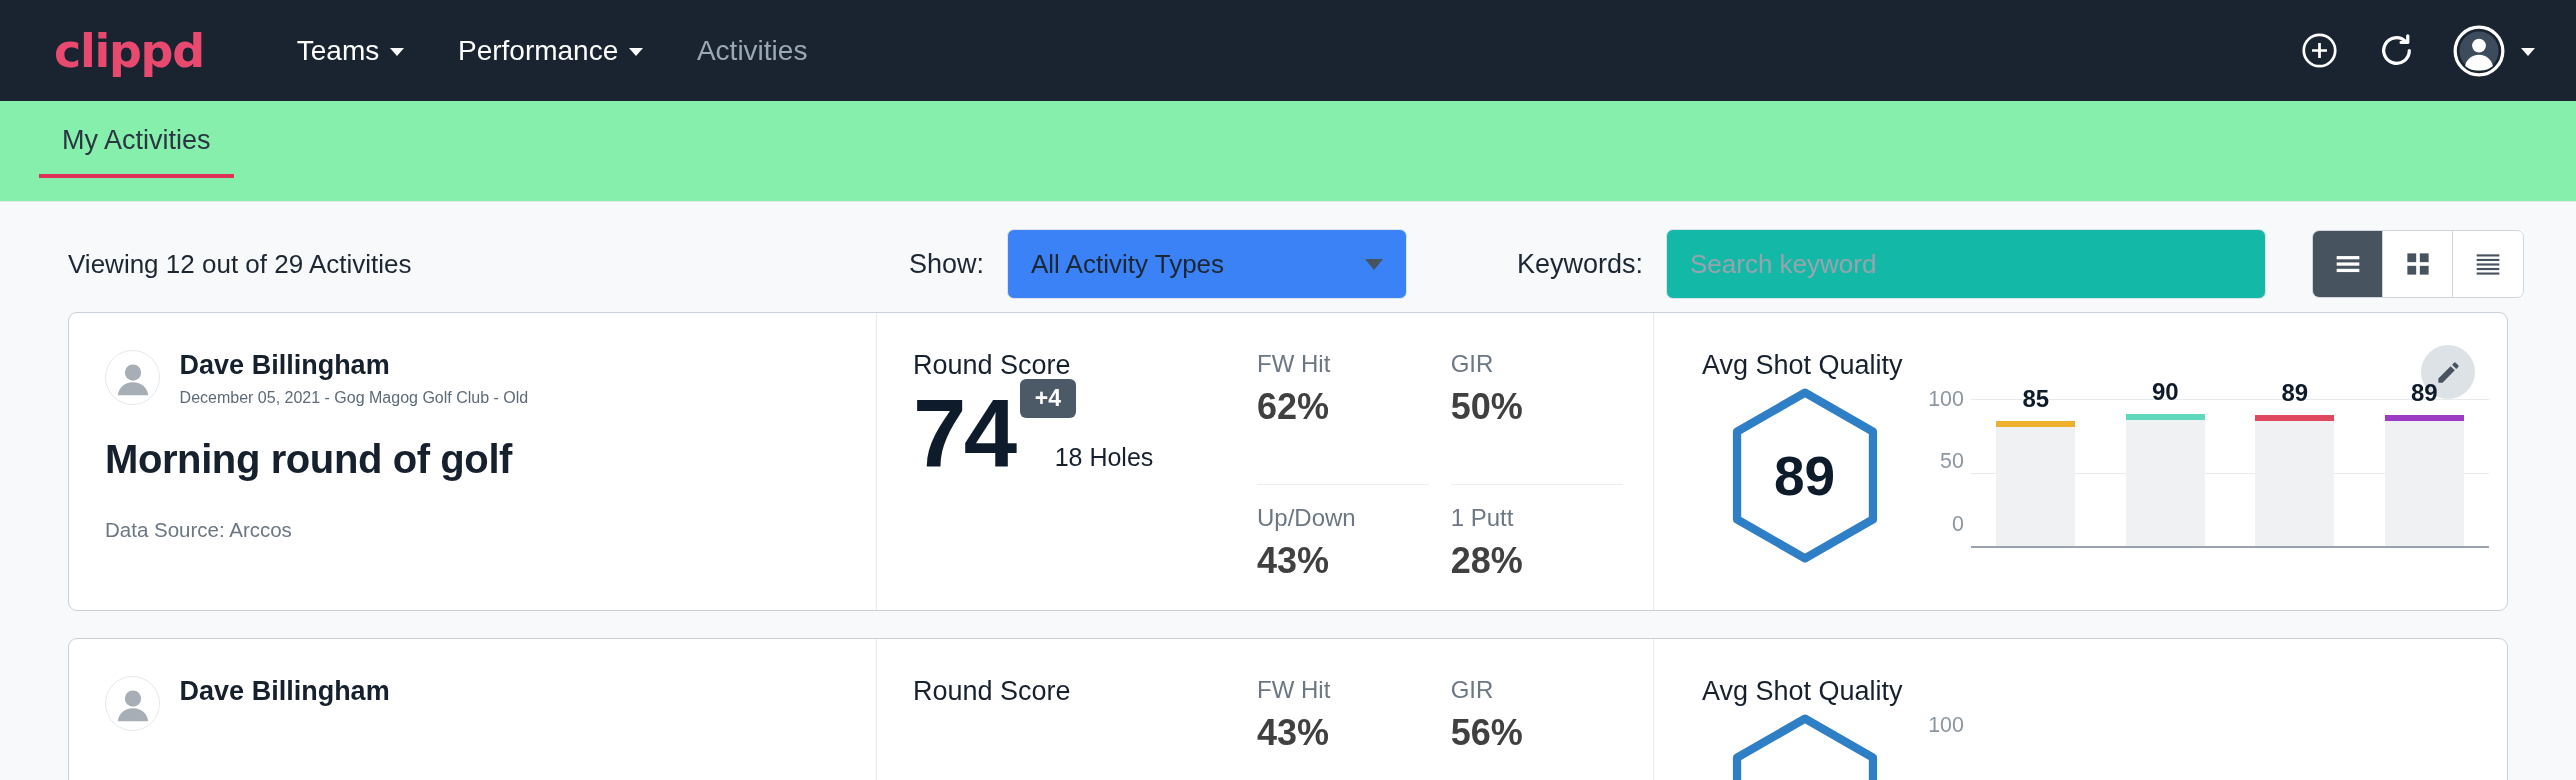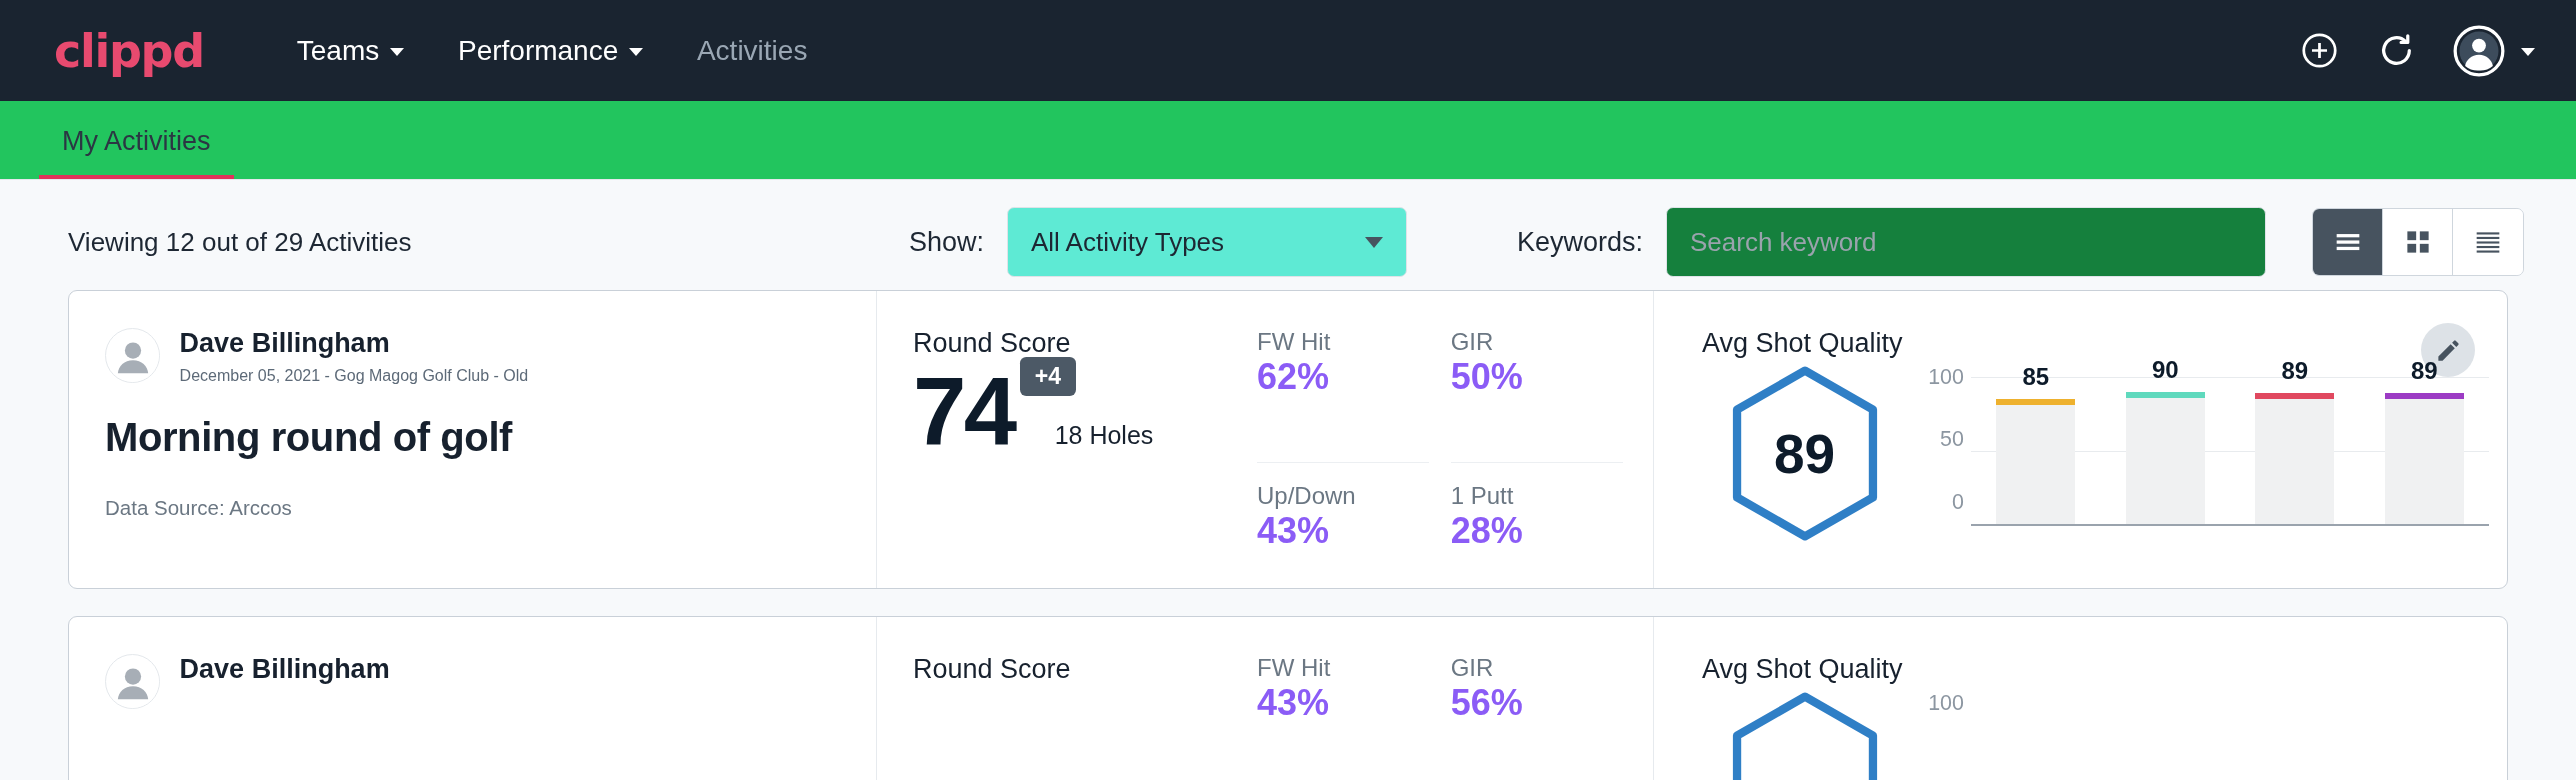--- a/index.html
+++ b/index.html
@@ -49,24 +49,24 @@
     margin-left: auto;
     display: flex;
     align-items: center;
     gap: 36px;
   }
   .icon-btn { cursor: pointer; display: flex; align-items: center; justify-content: center; }
   .avatar-wrap { display: flex; align-items: center; gap: 16px; cursor: pointer; }
 
   
   .tabbar {
-    height: 79px;
-    background: #22c55e;
-    display: flex;
-    align-items: flex-end;
+    height: 101px;
+    background: #86efac;
+    display: flex;
+    align-items: center;
     padding: 0 0 0 39px;
     border-bottom: 0.9px solid #e5e8ec;
   }
   .tab {
     font-size: 27px;
     color: #3d4a57;
     padding: 0 23px 18px 23px;
     border-bottom: 4.5px solid transparent;
     cursor: pointer;
   }
@@ -103,41 +103,41 @@
     gap: 0;
   }
   .lbl {
     font-size: 27px;
     color: #1d2733;
     margin-right: 23px;
     white-space: nowrap;
   }
   .select-box {
     width: 400px; height: 70px;
-    background: #5eead4;
+    background: #3b82f6;
     border: 0.9px solid #dfe3e8;
     border-radius: 7.1px;
     display: flex; align-items: center;
     padding: 0 23px;
     cursor: pointer;
     font-size: 26px;
     color: #1d2733;
     position: relative;
   }
   .select-box .sv { flex: 1; }
   .sel-chev {
     width: 0; height: 0;
     border-left: 9.8px solid transparent;
     border-right: 9.8px solid transparent;
     border-top: 11.6px solid #47535f;
   }
   .kw-wrap { display: flex; align-items: center; margin-left: 55px; }
   .search-input {
     width: 600px; height: 70px;
-    background: #15803d;
+    background: #14b8a6;
     border: 0.9px solid #dfe3e8;
     border-radius: 7.1px;
     padding: 0 23px;
     font-size: 26px;
     color: #1d2733;
     font-family: "Liberation Sans", sans-serif;
     outline: none;
   }
   .search-input::placeholder { color: #9aa3ad; }
 
@@ -239,21 +239,21 @@
     padding: 37px 30px 0 23px;
     border-right: 0.9px solid #e6eaee;
     display: grid;
     grid-template-columns: 1fr 1fr;
     grid-template-rows: auto auto;
     column-gap: 21.4px;
   }
   .stat { padding-bottom: 28px; }
   .stat.bordered { border-bottom: 1.8px solid #eceff2; }
   .stat-k { font-size: 24px; color: #6b7783; }
-  .stat-v { font-size: 36px; font-weight: 700; color: #8b5cf6; }
+  .stat-v { font-size: 36px; font-weight: 700; color: #404040; margin-top: 8px; }
   .stat.row2 { padding-top: 19.6px; padding-bottom: 0; }
 
   
   .col-quality {
     flex: 1;
     padding: 37px 0 0 48px;
     display: flex;
     flex-direction: column;
   }
   .q-body { display: flex; align-items: flex-start; margin-top: 5.4px; }

